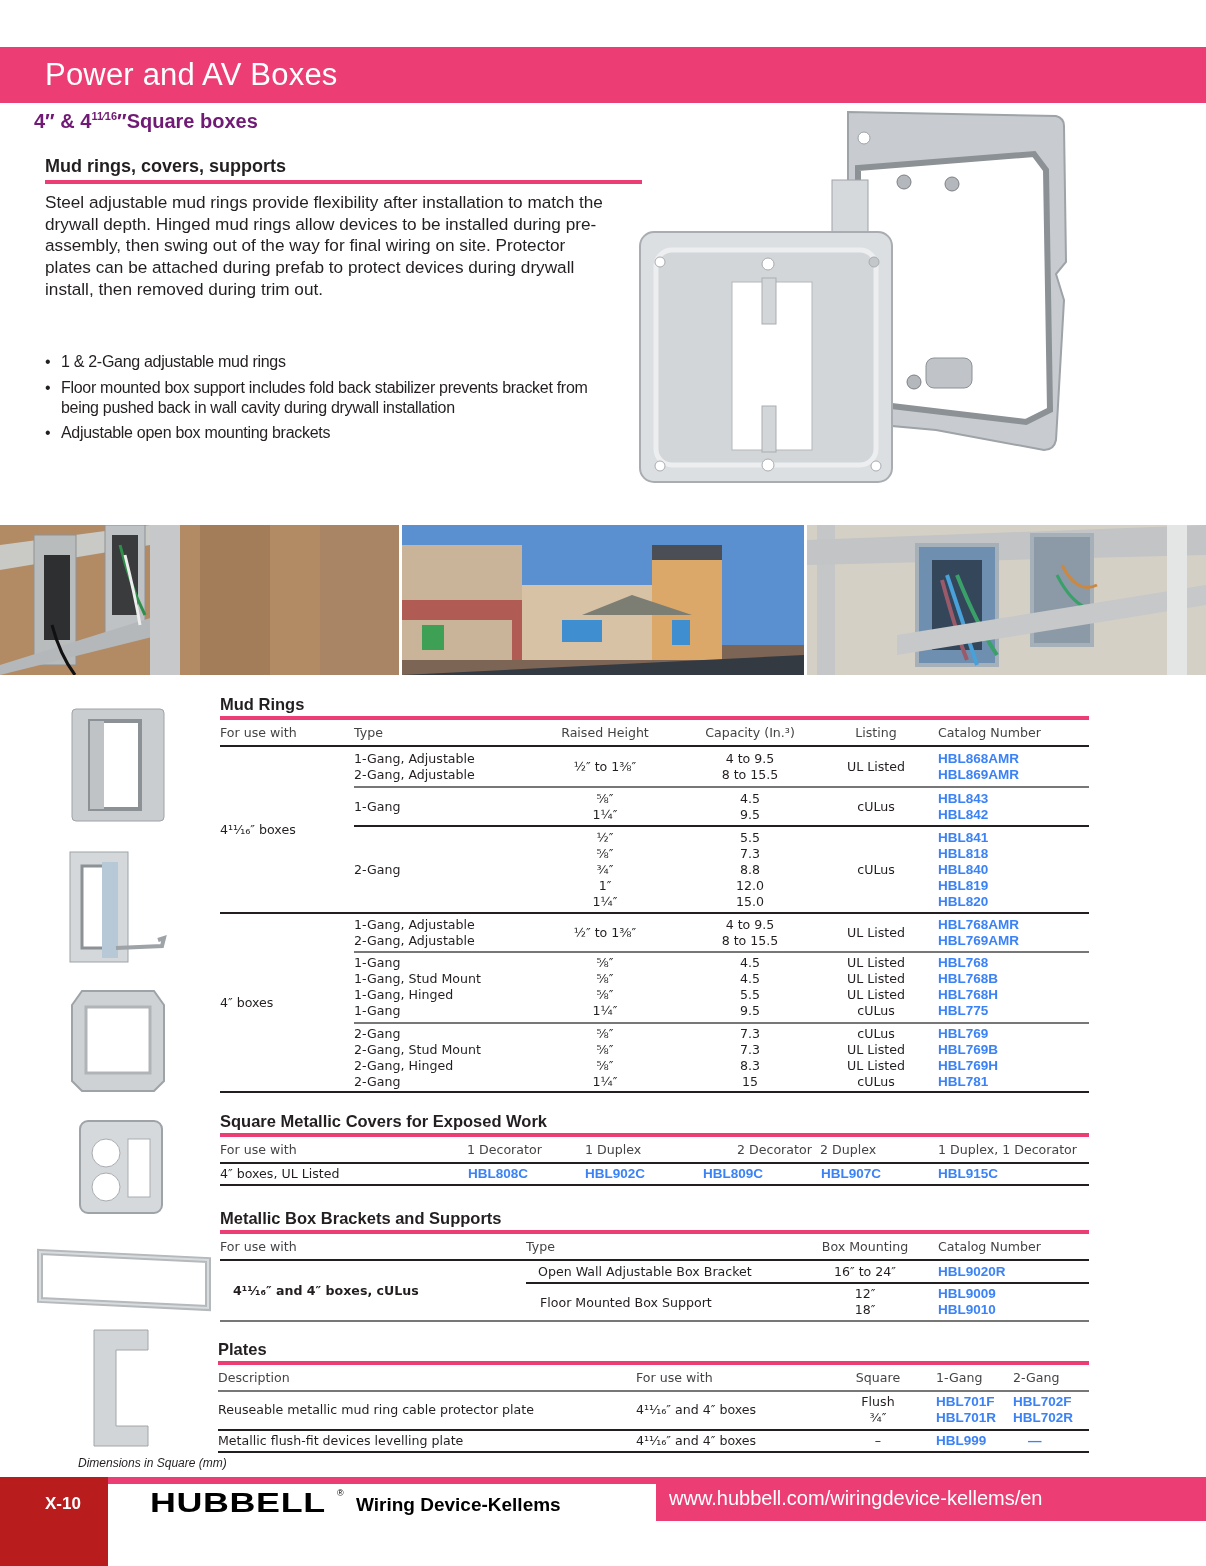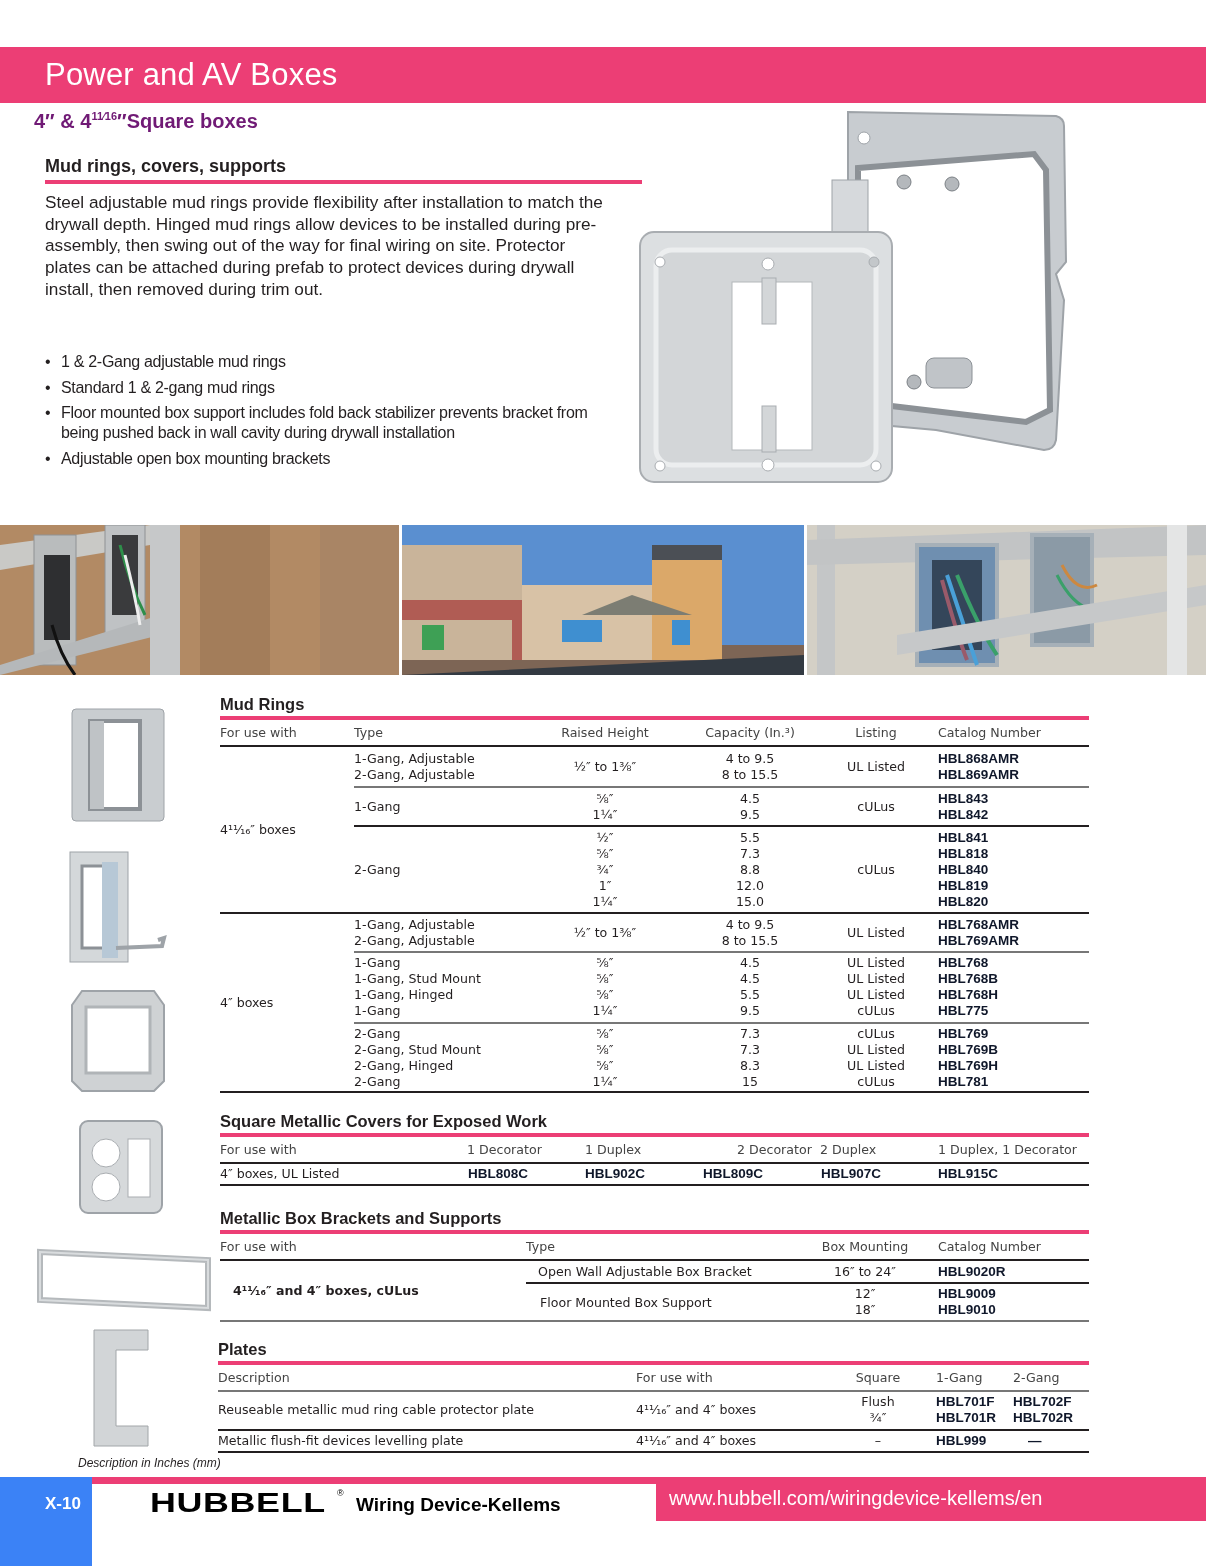--- a/index.html
+++ b/index.html
@@ -29,29 +29,29 @@
 
   
   .thumb { position: absolute; }
 
   
   .tbl-title { position: absolute; left: 220px; font-size: 16.5px; font-weight: bold; color: #231f20; }
   .tbl-rule { position: absolute; left: 220px; width: 869px; height: 3.5px; background: #ec3e75; }
   .tbl { position: absolute; left: 220px; width: 869px; font-family: "DejaVu Sans", sans-serif; font-size: 12.6px; color: #231f20; }
   .hdr { position: absolute; top: 0; font-weight: normal; color: #444; }
   .cell { position: absolute; line-height: 16px; white-space: pre; }
-  .cat { font-family: "Liberation Sans", sans-serif; font-weight: bold; font-size: 13.5px; color: #0f172a; }
+  .cat { font-family: "Liberation Sans", sans-serif; font-weight: bold; font-size: 13.5px; color: #3b82f6; }
   .center { text-align: center; }
   .hline { position: absolute; height: 1.5px; background: #231f20; }
   .hline.grey { background: #777; height: 2px; }
 
   
   #dim-note { position: absolute; left: 78px; top: 1456px; font-size: 12px; font-style: italic; color: #231f20; }
   #footer-bar { position: absolute; left: 0; top: 1477px; width: 1206px; height: 7px; background: #ec3e75; }
-  #footer-page { position: absolute; left: 0; top: 1477px; width: 92px; height: 89px; background: #3b82f6; }
+  #footer-page { position: absolute; left: 0; top: 1477px; width: 108px; height: 89px; background: #b91c1c; }
   #footer-page span { position: absolute; left: 45px; top: 17px; color: #fff; font-weight: bold; font-size: 17px; }
   #footer-logo { position: absolute; left: 150px; top: 1487px; font-family: "Liberation Sans", sans-serif; font-weight: bold; font-size: 28px; letter-spacing: 0.5px; color: #000; transform: scaleX(1.28); transform-origin: left center; }
   #footer-reg { position: absolute; left: 337px; top: 1488px; font-size: 9px; color: #000; }
   #footer-brand { position: absolute; left: 356px; top: 1494px; font-weight: bold; font-size: 19px; color: #000; }
   #footer-url-box { position: absolute; left: 656px; top: 1477px; width: 550px; height: 44px; background: #ec3e75; }
   #footer-url { position: absolute; left: 13px; top: 10px; color: #fff; font-size: 20px; }
 </style>
 </head>
 <body>
 
@@ -61,21 +61,20 @@
 
 <div id="subtitle">
   <span>4″ &amp; 4</span><sup>11⁄16</sup><span>″Square boxes</span>
 </div>
 <div id="section-title">Mud rings, covers, supports</div>
 <div id="section-rule"></div>
 
 <p id="intro">Steel adjustable mud rings provide flexibility after installation to match the drywall depth. Hinged mud rings allow devices to be installed during pre-assembly, then swing out of the way for final wiring on site. Protector plates can be attached during prefab to protect devices during drywall install, then removed during trim out.</p>
 <ul id="bullets">
   <li>1 &amp; 2-Gang adjustable mud rings</li>
-  <li>Standard 1 &amp; 2-gang mud rings</li>
   <li>Floor mounted box support includes fold back stabilizer prevents bracket from being pushed back in wall cavity during drywall installation</li>
   <li>Adjustable open box mounting brackets</li>
 </ul>
 
 <svg id="hero" viewBox="0 0 460 375">
   <g>
     <path d="M212 2 L420 6 Q428 8 428 16 L430 152 L420 164 L428 190 L420 330 Q418 340 408 340 L300 320 L212 312 Z" fill="#c8ccd0" stroke="#9ea3a8" stroke-width="2"></path>
     <path d="M222 58 L398 44 L410 60 L414 300 L390 312 L222 292 Z" fill="#ffffff" stroke="#8c9196" stroke-width="6"></path>
     <rect x="196" y="70" width="36" height="200" fill="#d6d9dc" stroke="#9ea3a8"></rect>
     <circle cx="268" cy="72" r="7" fill="#b4b8bc" stroke="#7b8085"></circle>
@@ -374,21 +373,21 @@
   <div>
     <div class="cell" style="left:0;top:63px;">Metallic flush-fit devices levelling plate</div>
     <div class="cell" style="left:418px;top:63px;">4¹¹⁄₁₆″ and 4″ boxes</div>
     <div class="cell center" style="left:620px;top:63px;width:80px;">–</div>
     <div class="cell cat" style="left:718px;top:63px;">HBL999</div>
     <div class="cell cat" style="left:810px;top:63px;">—</div>
   </div>
   <div class="hline" style="left:0;width:871px;top:81px;"></div>
 </div>
 
-<div id="dim-note">Description in Inches (mm)</div>
+<div id="dim-note">Dimensions in Square (mm)</div>
 <div id="footer-bar"></div>
 <div id="footer-page">
   <span>X-10</span>
 </div>
 <div id="footer-logo">HUBBELL</div>
 <div id="footer-reg">®</div>
 <div id="footer-brand">Wiring Device-Kellems</div>
 <div id="footer-url-box">
   <a id="footer-url">www.hubbell.com/wiringdevice-kellems/en</a>
 </div>

